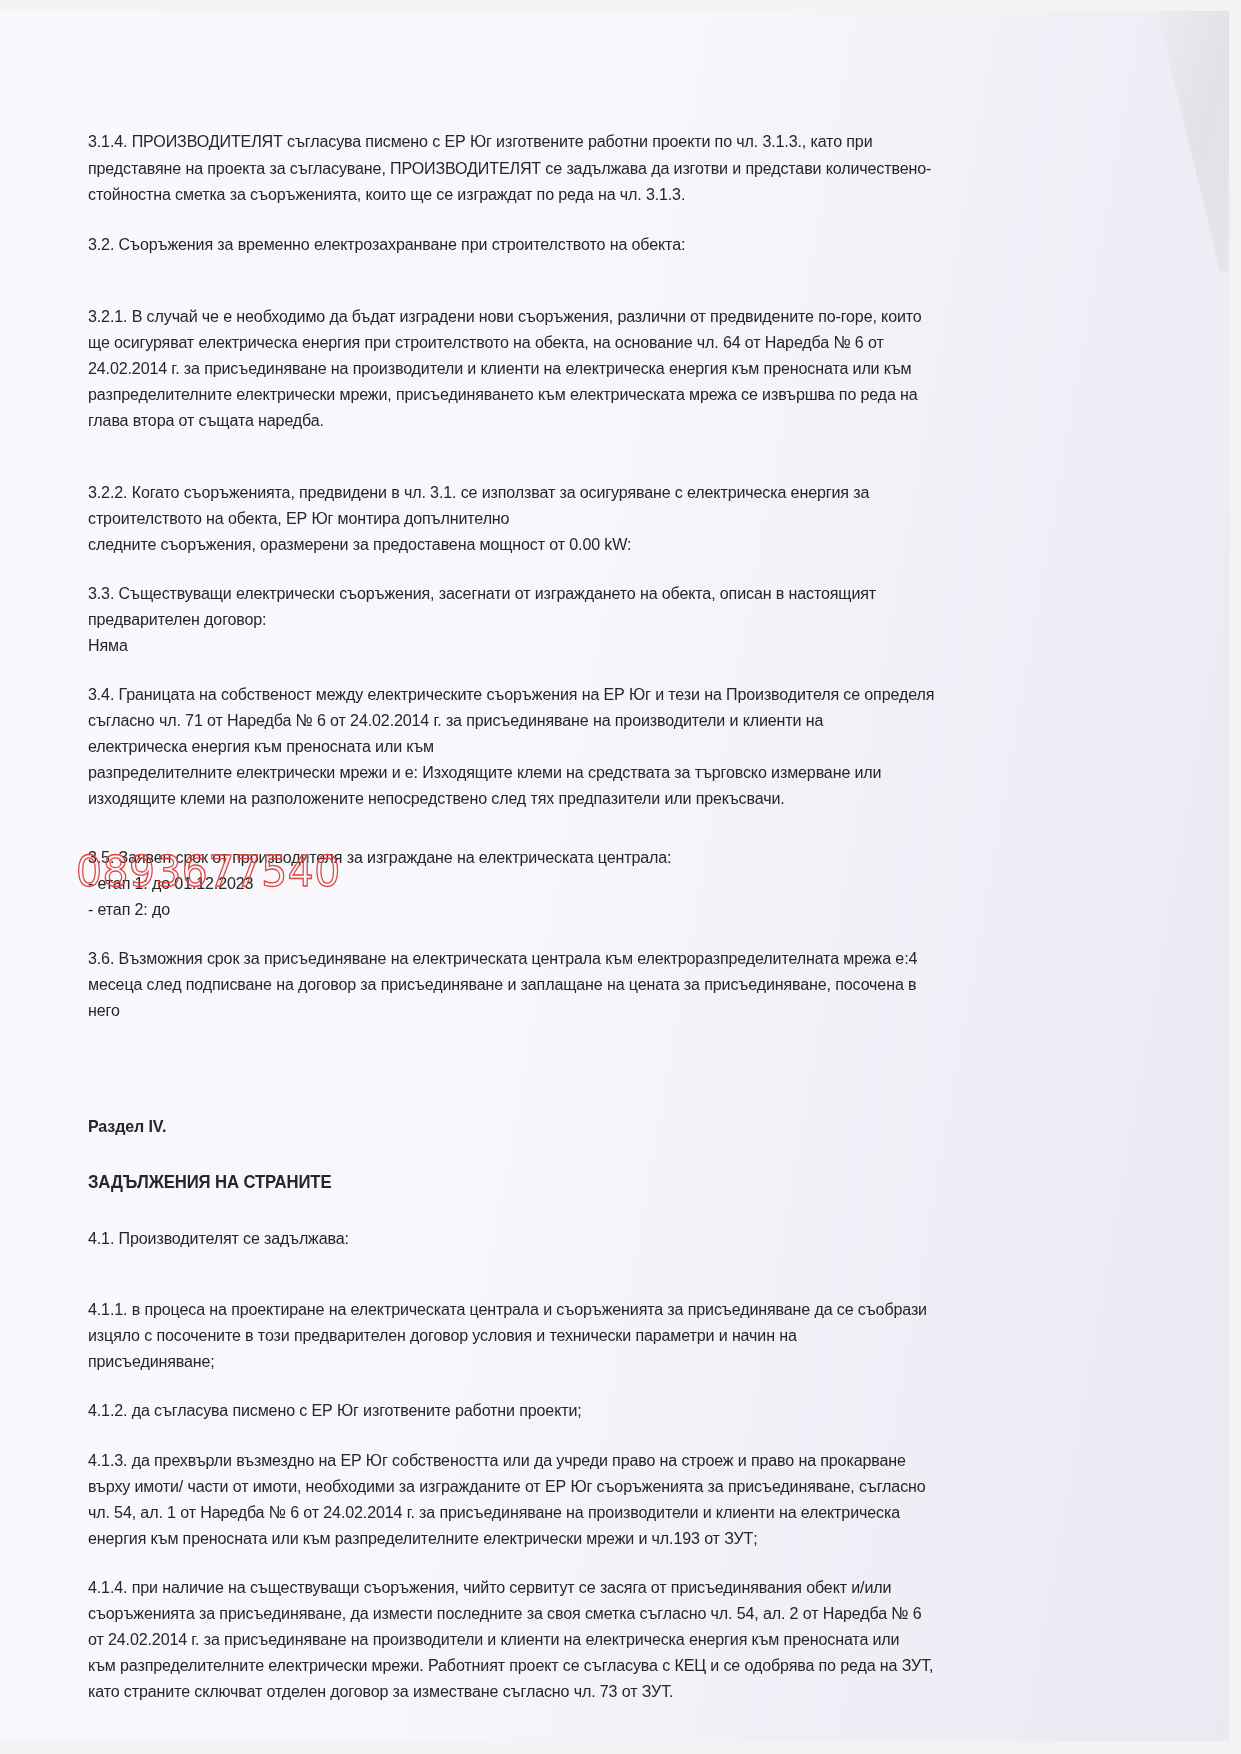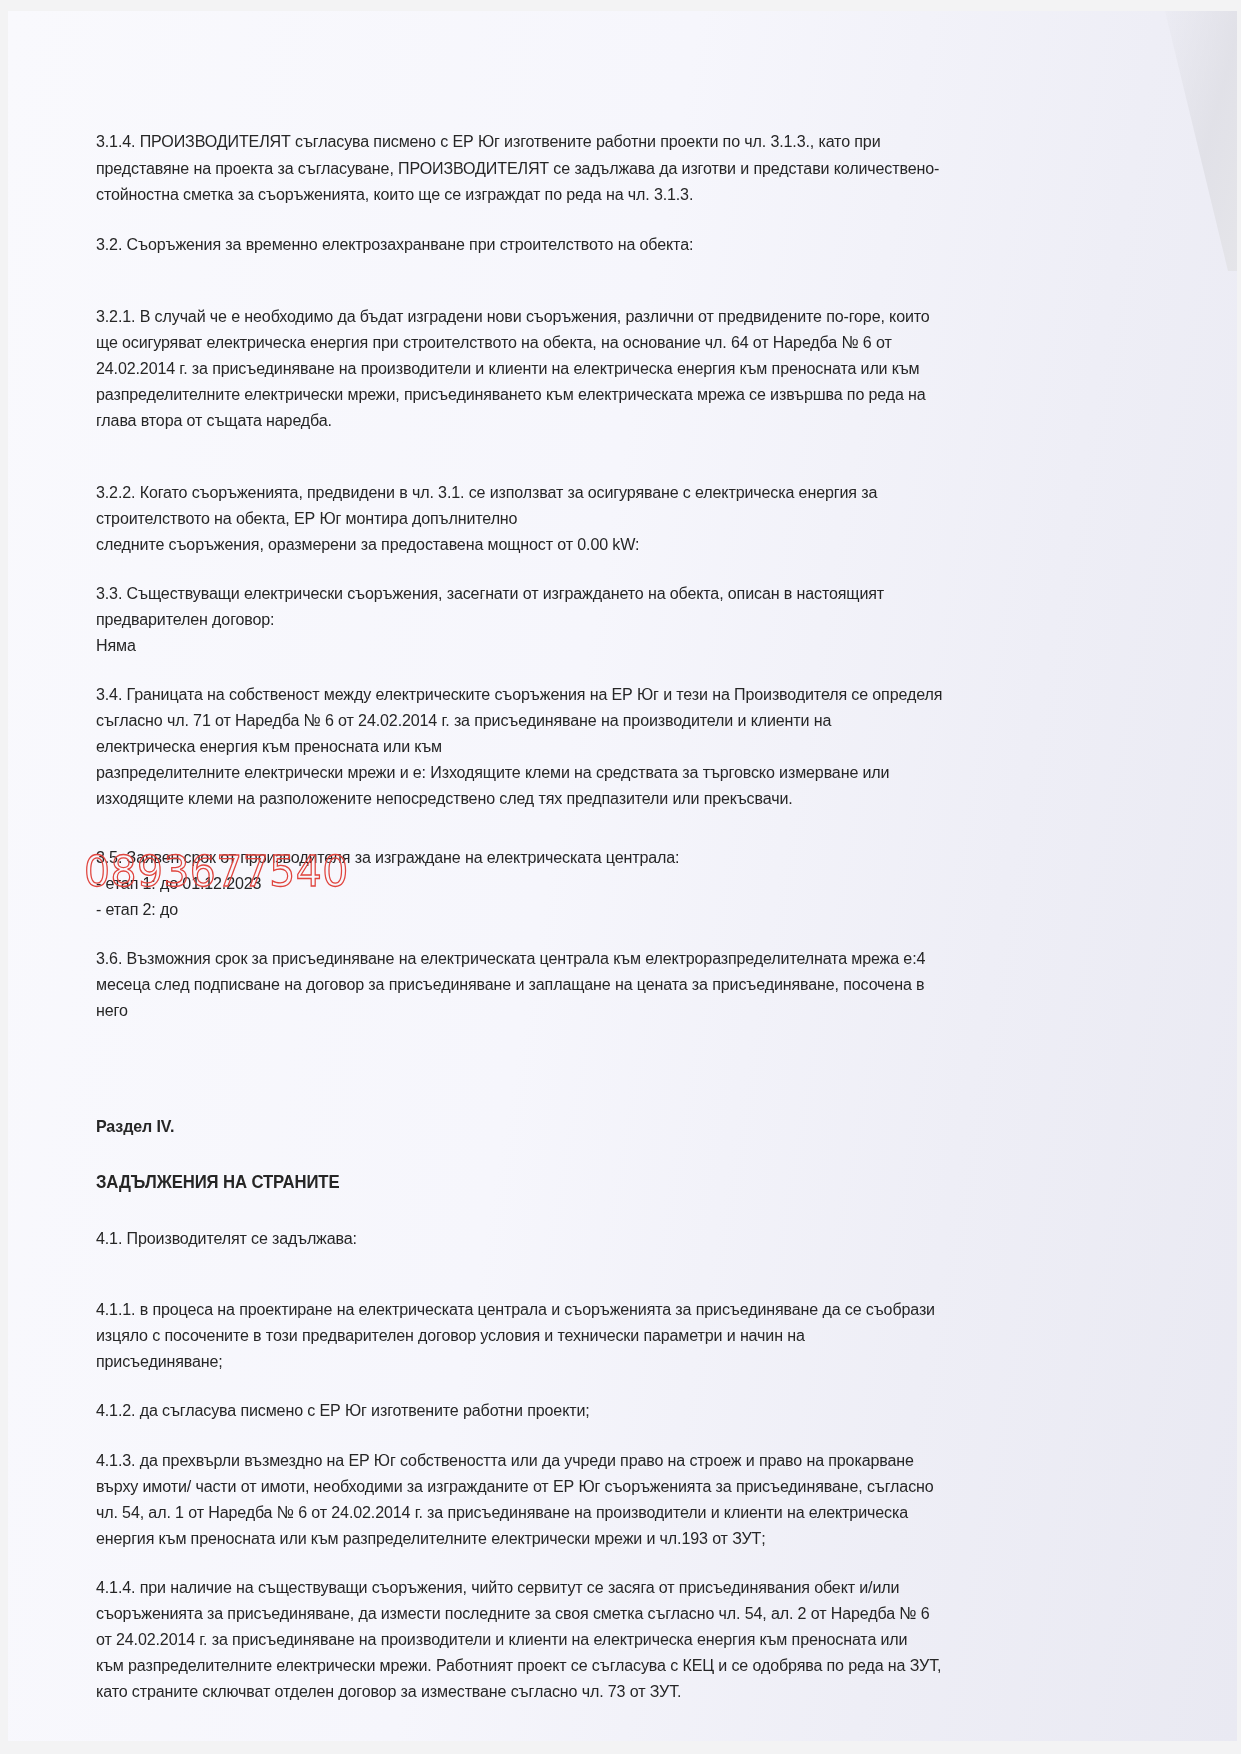--- a/index.html
+++ b/index.html
@@ -3,21 +3,21 @@
 <meta charset="utf-8">
 <style>
   html, body { margin: 0; padding: 0; }
   body {
     width: 1241px; height: 1754px;
     background: #f3f3f4;
     position: relative; overflow: hidden;
     font-family: "Liberation Sans", "DejaVu Sans", sans-serif;
   }
   .page {
-    position: absolute; left: 8px; top: 11px;
+    position: absolute; left: 0; top: 11px;
     width: 1229px; height: 1730px;
     background: linear-gradient(100deg, #f9f9fd 0%, #f6f6fc 45%, #eeeef6 75%, #e9e9f2 100%);
     overflow: hidden;
   }
   .fold {
     position: absolute; right: 0; top: 0; width: 90px; height: 260px;
     background: linear-gradient(105deg, rgba(255,255,255,0) 0%, rgba(220,220,226,0.7) 60%, rgba(228,228,232,0.9) 100%);
     clip-path: polygon(20% 0, 100% 0, 100% 100%, 90% 100%);
   }
   .line {

